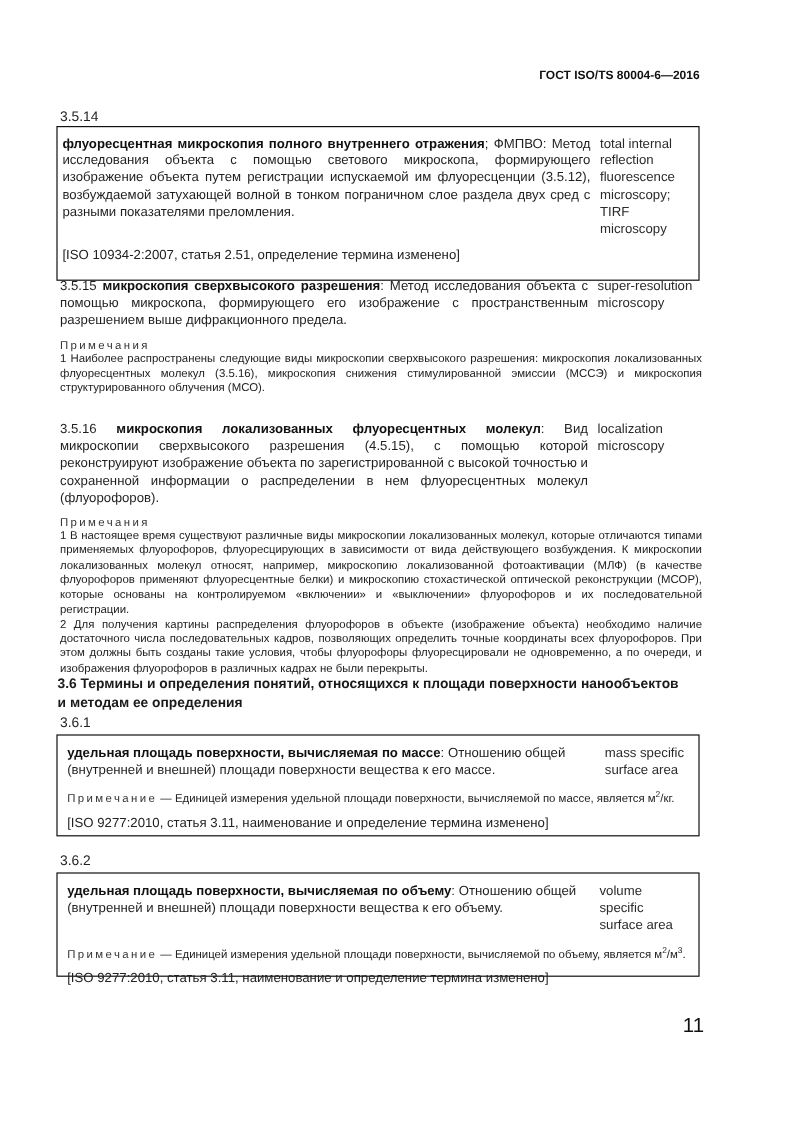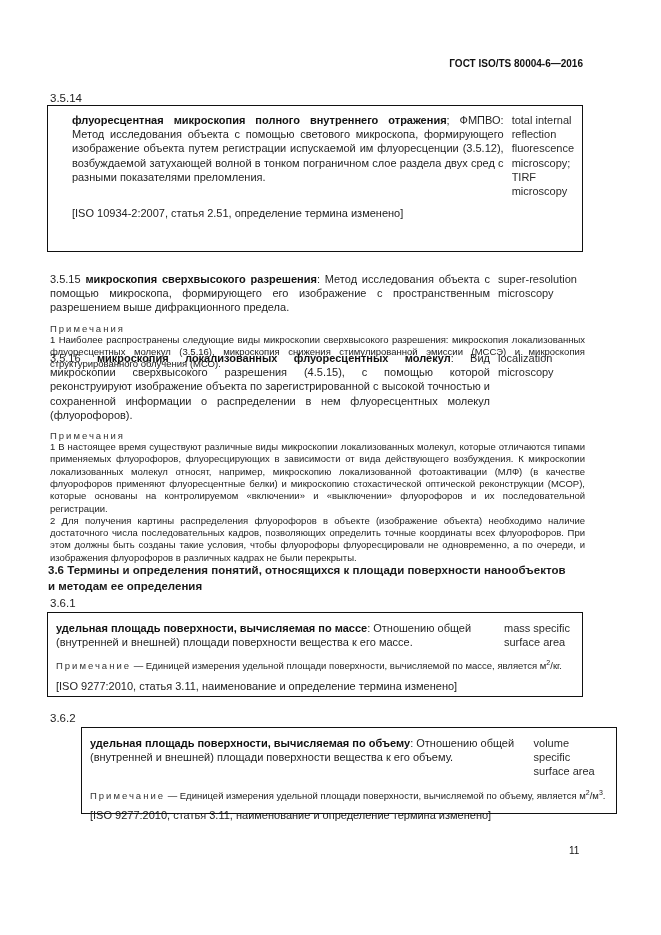--- a/index.html
+++ b/index.html
@@ -26,47 +26,47 @@
     }
     .bold { font-weight: bold; color: #111; }
     .src { font-size: 11px; color: #222; }
     .note-h { font-size: 9.5px; letter-spacing: 2px; color: #333; }
     .note { font-size: 9.5px; line-height: 12.3px; text-align: justify; color: #222; }
     .free { position: absolute; left: 50px; width: 535px; }
     .sect {
       position: absolute; left: 48px; width: 520px;
       font-size: 11.5px; font-weight: bold; line-height: 16px; color: #1a1a1a;
     }
-    .pageno { position: absolute; top: 845px; left: 569px; font-size: 10px; color: #111; }
+    .pageno { position: absolute; top: 845px; left: 569px; font-size: 17px; color: #111; }
     sup { font-size: 7px; line-height: 0; }
   </style>
 </head>
 <body>
 
 <div class="header">ГОСТ ISO/TS 80004-6—2016</div>
 
 <div class="num" style="top:92px;">3.5.14</div>
-<div class="box" style="top:105px; height:147px; padding:7px 8px 0 24px;">
+<div class="box" style="top:105px; height:129px; padding:7px 8px 0 4px;">
   <div class="termrow">
     <div class="termtext">
       <span class="bold">флуоресцентная микроскопия полного внутреннего отражения</span><span>; ФМПВО: Метод исследования объекта с помощью светового микроскопа, формирующего изображение объекта путем регистрации испускаемой им флуоресценции (3.5.12), возбуждаемой затухающей волной в тонком пограничном слое раздела двух сред с разными показателями преломления.</span>
     </div>
     <div class="en">
       <div>total internal</div>
       <div>reflection</div>
       <div>fluorescence</div>
       <div>microscopy;</div>
       <div>TIRF</div>
       <div>microscopy</div>
     </div>
   </div>
   <div class="src" style="margin-top:9px;">[ISO 10934-2:2007, статья 2.51, определение термина изменено]</div>
 </div>
 
-<div class="free" style="top:232px;margin-top:40px;">
+<div class="free" style="top:232px;">
   <div class="termrow">
     <div class="termtext" style="width:440px;">
       <span>3.5.15</span> <span class="bold">микроскопия сверхвысокого разрешения</span><span>: Метод исследования объекта с помощью микроскопа, формирующего его изображение с пространственным разрешением выше дифракционного предела.</span>
     </div>
     <div class="en">
       <div>super-resolution</div>
       <div>microscopy</div>
     </div>
   </div>
   <div style="margin-top:8px;">
@@ -105,21 +105,21 @@
       <div>surface area</div>
     </div>
   </div>
   <div class="note" style="margin-top:11px;">
     <span class="note-h">Примечание</span><span> — Единицей измерения удельной площади поверхности, вычисляемой по массе, является </span><span>м</span><sup>2</sup><span>/кг.</span>
   </div>
   <div class="src" style="margin-top:7px;">[ISO 9277:2010, статья 3.11, наименование и определение термина изменено]</div>
 </div>
 
 <div class="num" style="top:712px;">3.6.2</div>
-<div class="box" style="top:727px; height:87px; padding:8px 8px 0 8px;margin-left:34px;">
+<div class="box" style="top:727px; height:87px; padding:8px 8px 0 8px;">
   <div class="termrow">
     <div class="termtext" style="width:440px; text-align:left;">
       <span class="bold">удельная площадь поверхности, вычисляемая по объему</span><span>: Отношению общей (внутренней и внешней) площади поверхности вещества к его объему.</span>
     </div>
     <div class="en">
       <div>volume specific</div>
       <div>surface area</div>
     </div>
   </div>
   <div class="note" style="margin-top:11px;">

